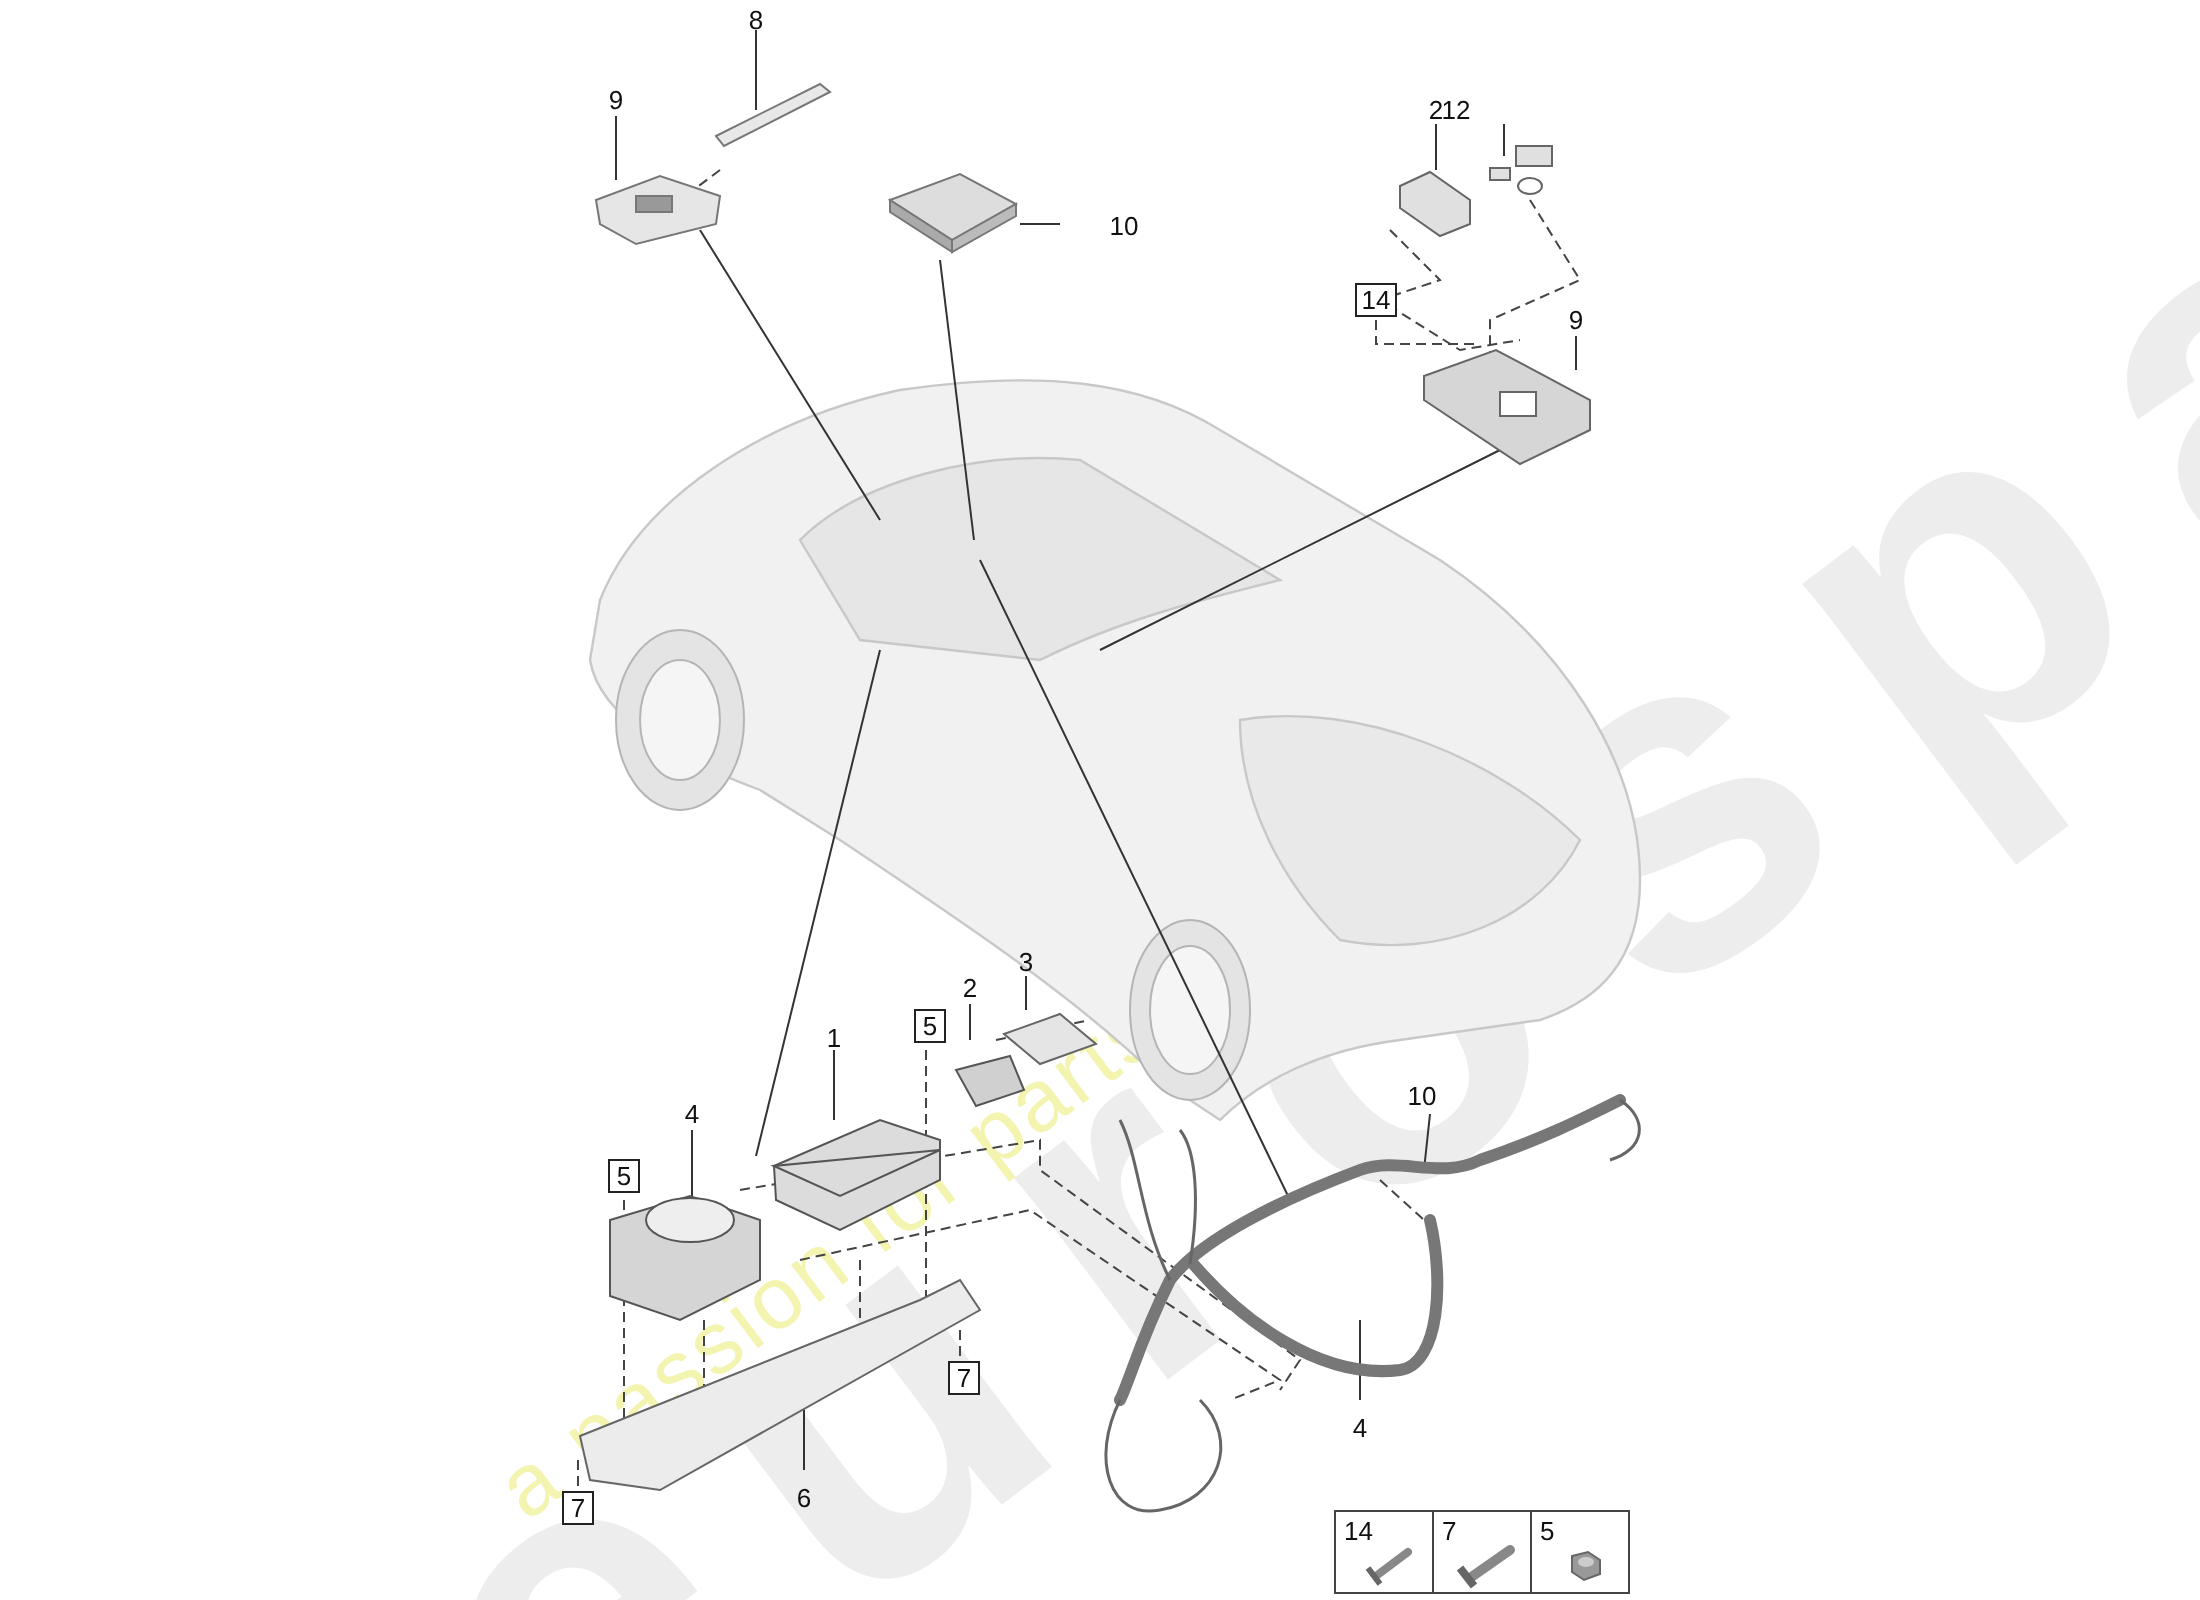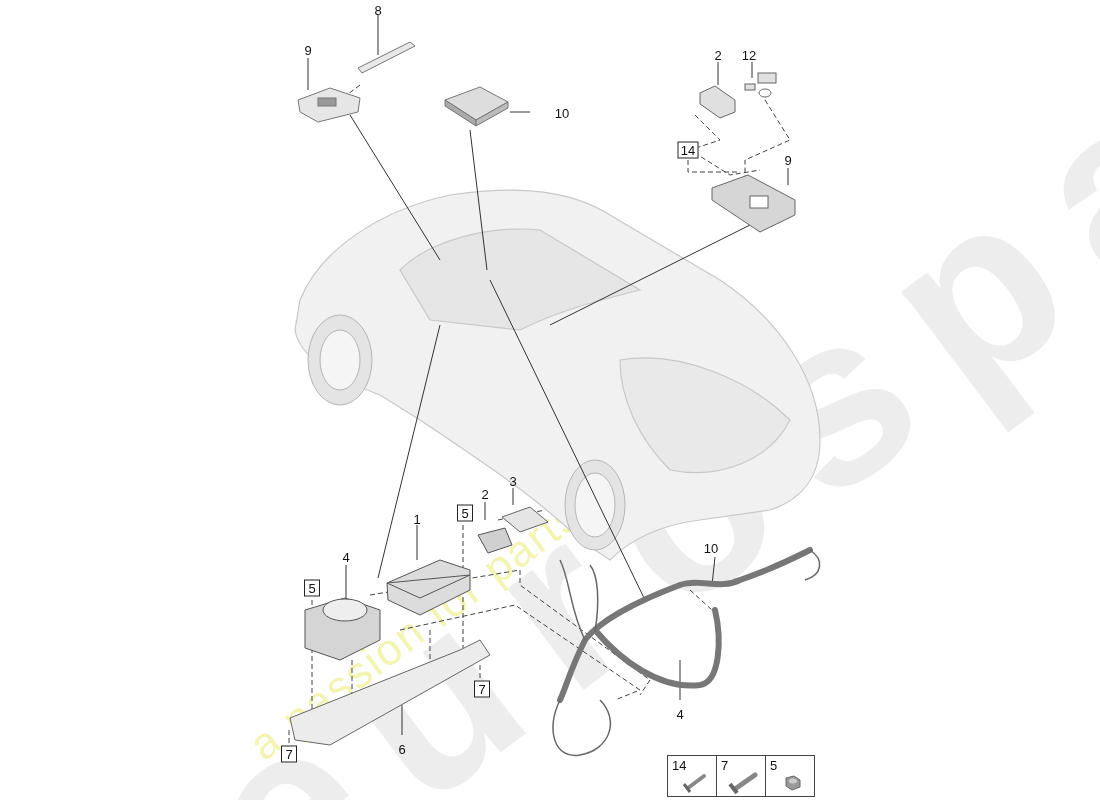--- a/index.html
+++ b/index.html
@@ -136,21 +136,21 @@
       <path d="M585,640 C570,610 570,580 560,560"></path>
       <path d="M595,632 C600,600 598,575 590,565"></path>
       <path d="M810,550 C825,560 822,575 805,580"></path>
     </g>
   </svg>
 
   <div class="lbl" style="left:378px;top:10px">8</div>
   <div class="lbl" style="left:308px;top:50px">9</div>
   <div class="lbl" style="left:562px;top:113px">10</div>
   <div class="lbl" style="left:718px;top:55px">2</div>
-  <div class="lbl" style="left:749px;top:55px">12</div>
+  <div class="lbl" style="left:728px;top:55px">12</div>
   <div class="boxlbl wide" style="left:688px;top:150px">14</div>
   <div class="lbl" style="left:788px;top:160px">9</div>
 
   <div class="lbl" style="left:417px;top:519px">1</div>
   <div class="lbl" style="left:485px;top:494px">2</div>
   <div class="lbl" style="left:513px;top:481px">3</div>
   <div class="boxlbl" style="left:465px;top:513px">5</div>
   <div class="lbl" style="left:346px;top:557px">4</div>
   <div class="boxlbl" style="left:312px;top:588px">5</div>
   <div class="boxlbl" style="left:482px;top:689px">7</div>

